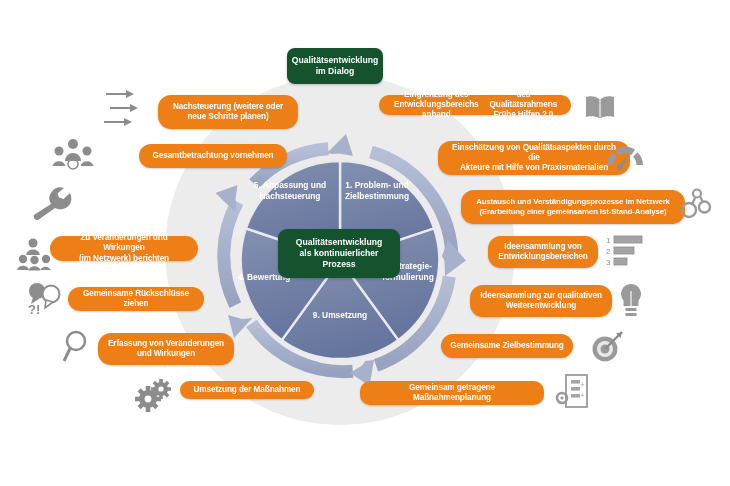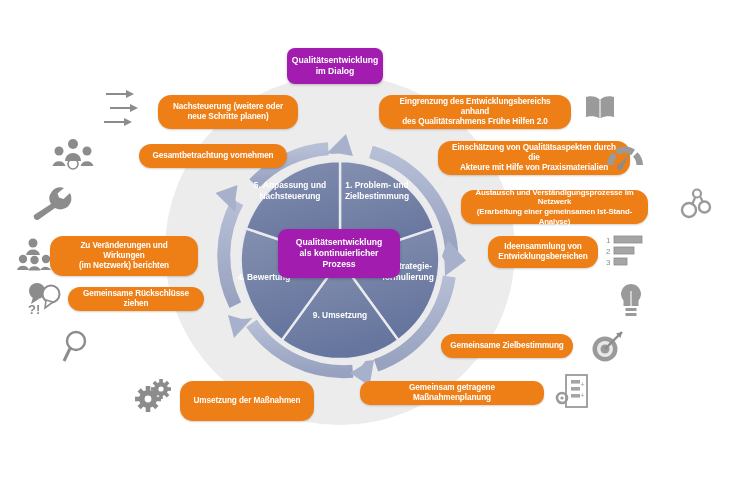--- a/index.html
+++ b/index.html
@@ -23,21 +23,21 @@
     display:flex;align-items:center;justify-content:center;
     text-align:center;font-weight:bold;line-height:1.25;
     box-sizing:border-box;padding:4px 9px;
     box-shadow:0 1px 2px rgba(0,0,0,.18);
     letter-spacing:-0.1px;
   }
   .pill.sm{font-size:8.2px;}
   .pill.xs{font-size:7.8px;}
 
   .magenta{
-    position:absolute;background:#a21caf;color:#fff;border-radius:9px;
+    position:absolute;background:#14532d;color:#fff;border-radius:9px;
     display:flex;align-items:center;justify-content:center;text-align:center;
     font-weight:bold;line-height:1.3;font-size:8.6px;box-sizing:border-box;
     box-shadow:0 1px 3px rgba(0,0,0,.22);
   }
 
   
   .wlabel{
     position:absolute;color:#ffffff;font-size:8.4px;font-weight:bold;
     text-align:center;line-height:1.3;
   }
@@ -126,58 +126,66 @@
     <div>Qualitätsentwicklung</div>
     <div>als kontinuierlicher</div>
     <div>Prozess</div>
   </div>
 
   <div class="magenta" style="left:287px;top:48px;width:96px;height:36px;flex-direction:column;border-radius:8px;">
     <div>Qualitätsentwicklung</div>
     <div>im Dialog</div>
   </div>
 
-  <div class="pill sm" style="left:379px;top:95px;width:192px;height:34px;flex-direction:column;">
+  <div class="pill sm" style="left:379px;top:95px;width:192px;height:20px;">
     <div>Eingrenzung des Entwicklungsbereichs anhand</div>
     <div>des Qualitätsrahmens Frühe Hilfen 2.0</div>
   </div>
   <div class="pill sm" style="left:438px;top:141px;width:192px;height:34px;flex-direction:column;">
     <div>Einschätzung von Qualitätsaspekten durch die</div>
     <div>Akteure mit Hilfe von Praxismaterialien</div>
   </div>
-  <div class="pill xs" style="left:461px;top:190px;width:187px;height:34px;flex-direction:column;">
+  <div class="pill xs" style="left:461px;top:190px;width:224px;height:34px;flex-direction:column;">
     <div>Austausch und Verständigungsprozesse im Netzwerk</div>
     <div>(Erarbeitung einer gemeinsamen Ist-Stand-Analyse)</div>
   </div>
   <div class="pill sm" style="left:488px;top:236px;width:110px;height:32px;flex-direction:column;">
     <div>Ideensammlung von</div>
     <div>Entwicklungsbereichen</div>
   </div>
+  <div class="pill sm" style="left:470px;top:285px;width:142px;height:32px;flex-direction:column;">
+    <div>Ideensammlung zur qualitativen</div>
+    <div>Weiterentwicklung</div>
+  </div>
   <div class="pill sm" style="left:441px;top:334px;width:132px;height:24px;align-items:center;">
     <div>Gemeinsame Zielbestimmung</div>
   </div>
   <div class="pill sm" style="left:360px;top:381px;width:184px;height:24px;border-radius:10px;">
     <div>Gemeinsam getragene Maßnahmenplanung</div>
   </div>
 
   <div class="pill sm" style="left:158px;top:95px;width:140px;height:34px;flex-direction:column;">
     <div>Nachsteuerung (weitere oder</div>
     <div>neue Schritte planen)</div>
   </div>
   <div class="pill sm" style="left:99px;top:144px;width:148px;height:24px;margin-left:40px;">
     <div>Gesamtbetrachtung vornehmen</div>
   </div>
-  <div class="pill sm" style="left:50px;top:236px;width:148px;height:40px;flex-direction:column;">
+  <div class="pill sm" style="left:50px;top:236px;width:148px;height:25px;flex-direction:column;">
     <div>Zu Veränderungen und Wirkungen</div>
     <div>(im Netzwerk) berichten</div>
   </div>
   <div class="pill sm" style="left:68px;top:287px;width:136px;height:24px;">
     <div>Gemeinsame Rückschlüsse ziehen</div>
   </div>
-  <div class="pill sm" style="left:180px;top:381px;width:134px;height:40px;">
+  <div class="pill sm" style="left:98px;top:333px;width:136px;height:32px;flex-direction:column;">
+    <div>Erfassung von Veränderungen</div>
+    <div>und Wirkungen</div>
+  </div>
+  <div class="pill sm" style="left:180px;top:381px;width:134px;height:18px;">
     <div>Umsetzung der Maßnahmen</div>
   </div>
 
   <svg class="icon" style="left:583px;top:94px;" width="34" height="28" viewBox="0 0 34 28">
     <path d="M16 5 C12 1.5 6 2 3 3 L3 23 C6 22 12 21.5 16 24 Z" fill="#9a9a9a"></path>
     <path d="M18 5 C22 1.5 28 2 31 3 L31 23 C28 22 22 21.5 18 24 Z" fill="#9a9a9a"></path>
     <path d="M16 5 L16 24 L18 24 L18 5 Z" fill="#cfcfcf"></path>
   </svg>
 
   <svg class="icon" style="left:604px;top:143px;" width="42" height="32" viewBox="0 0 42 32">

